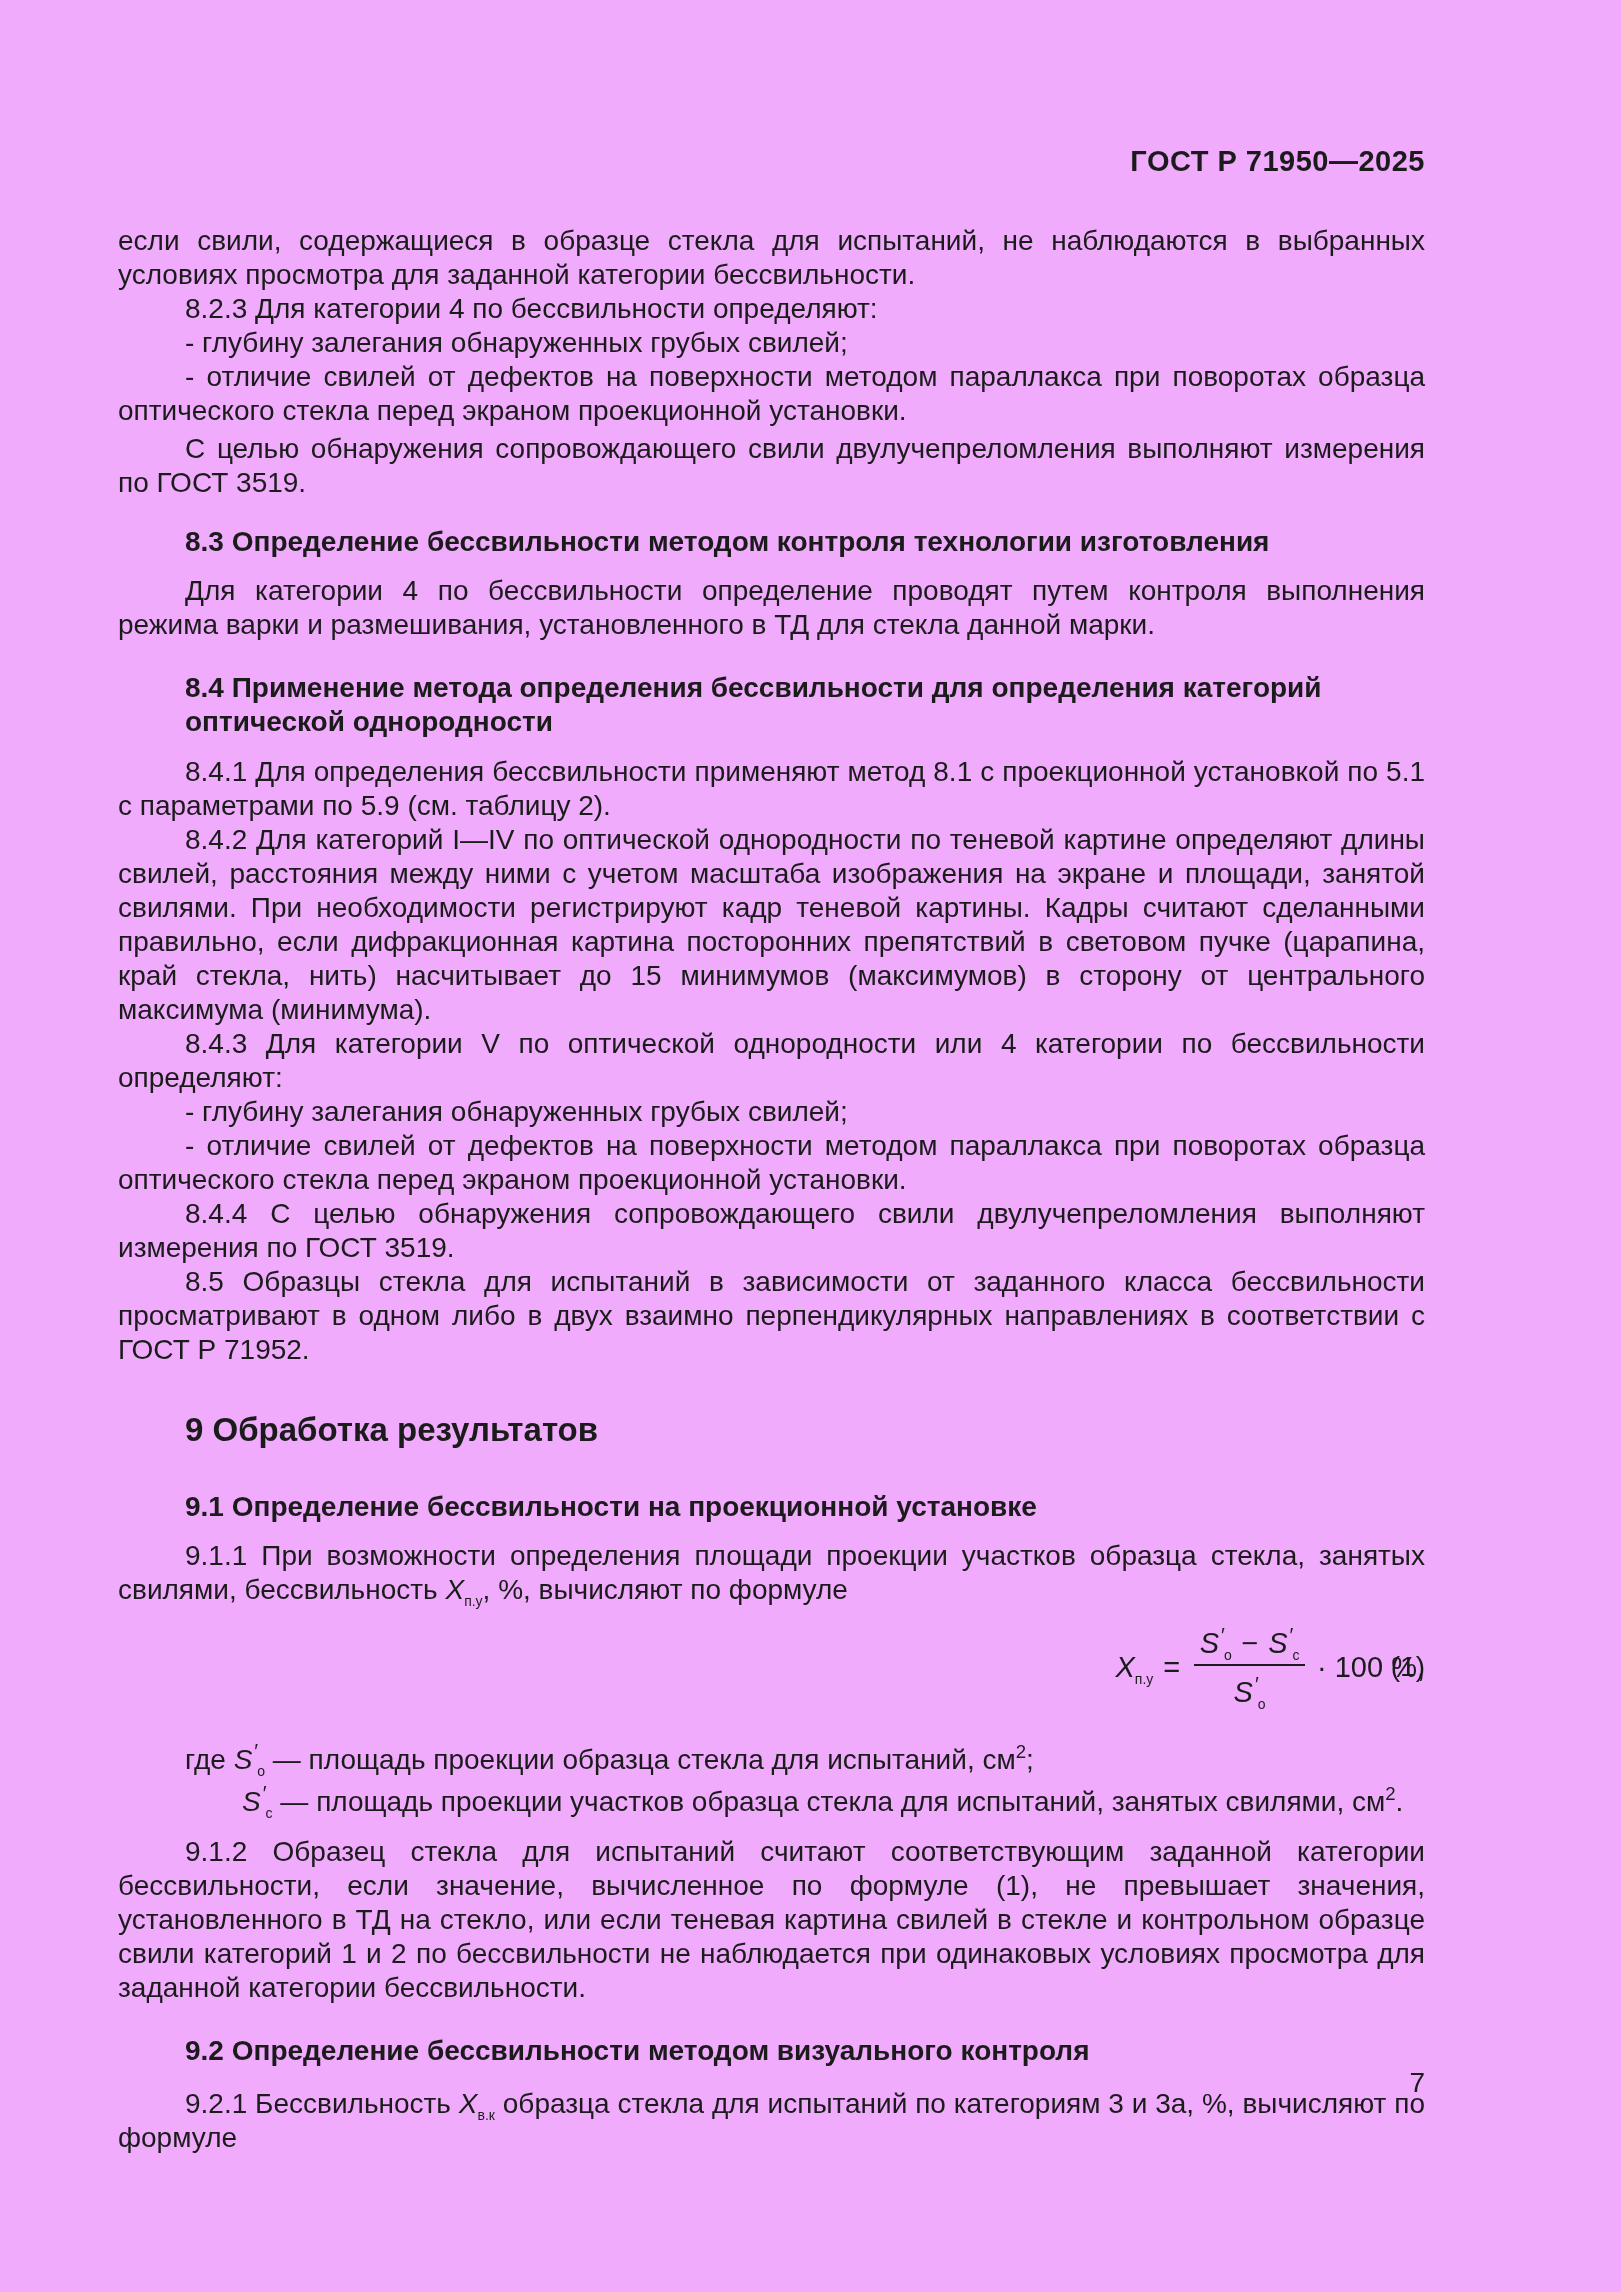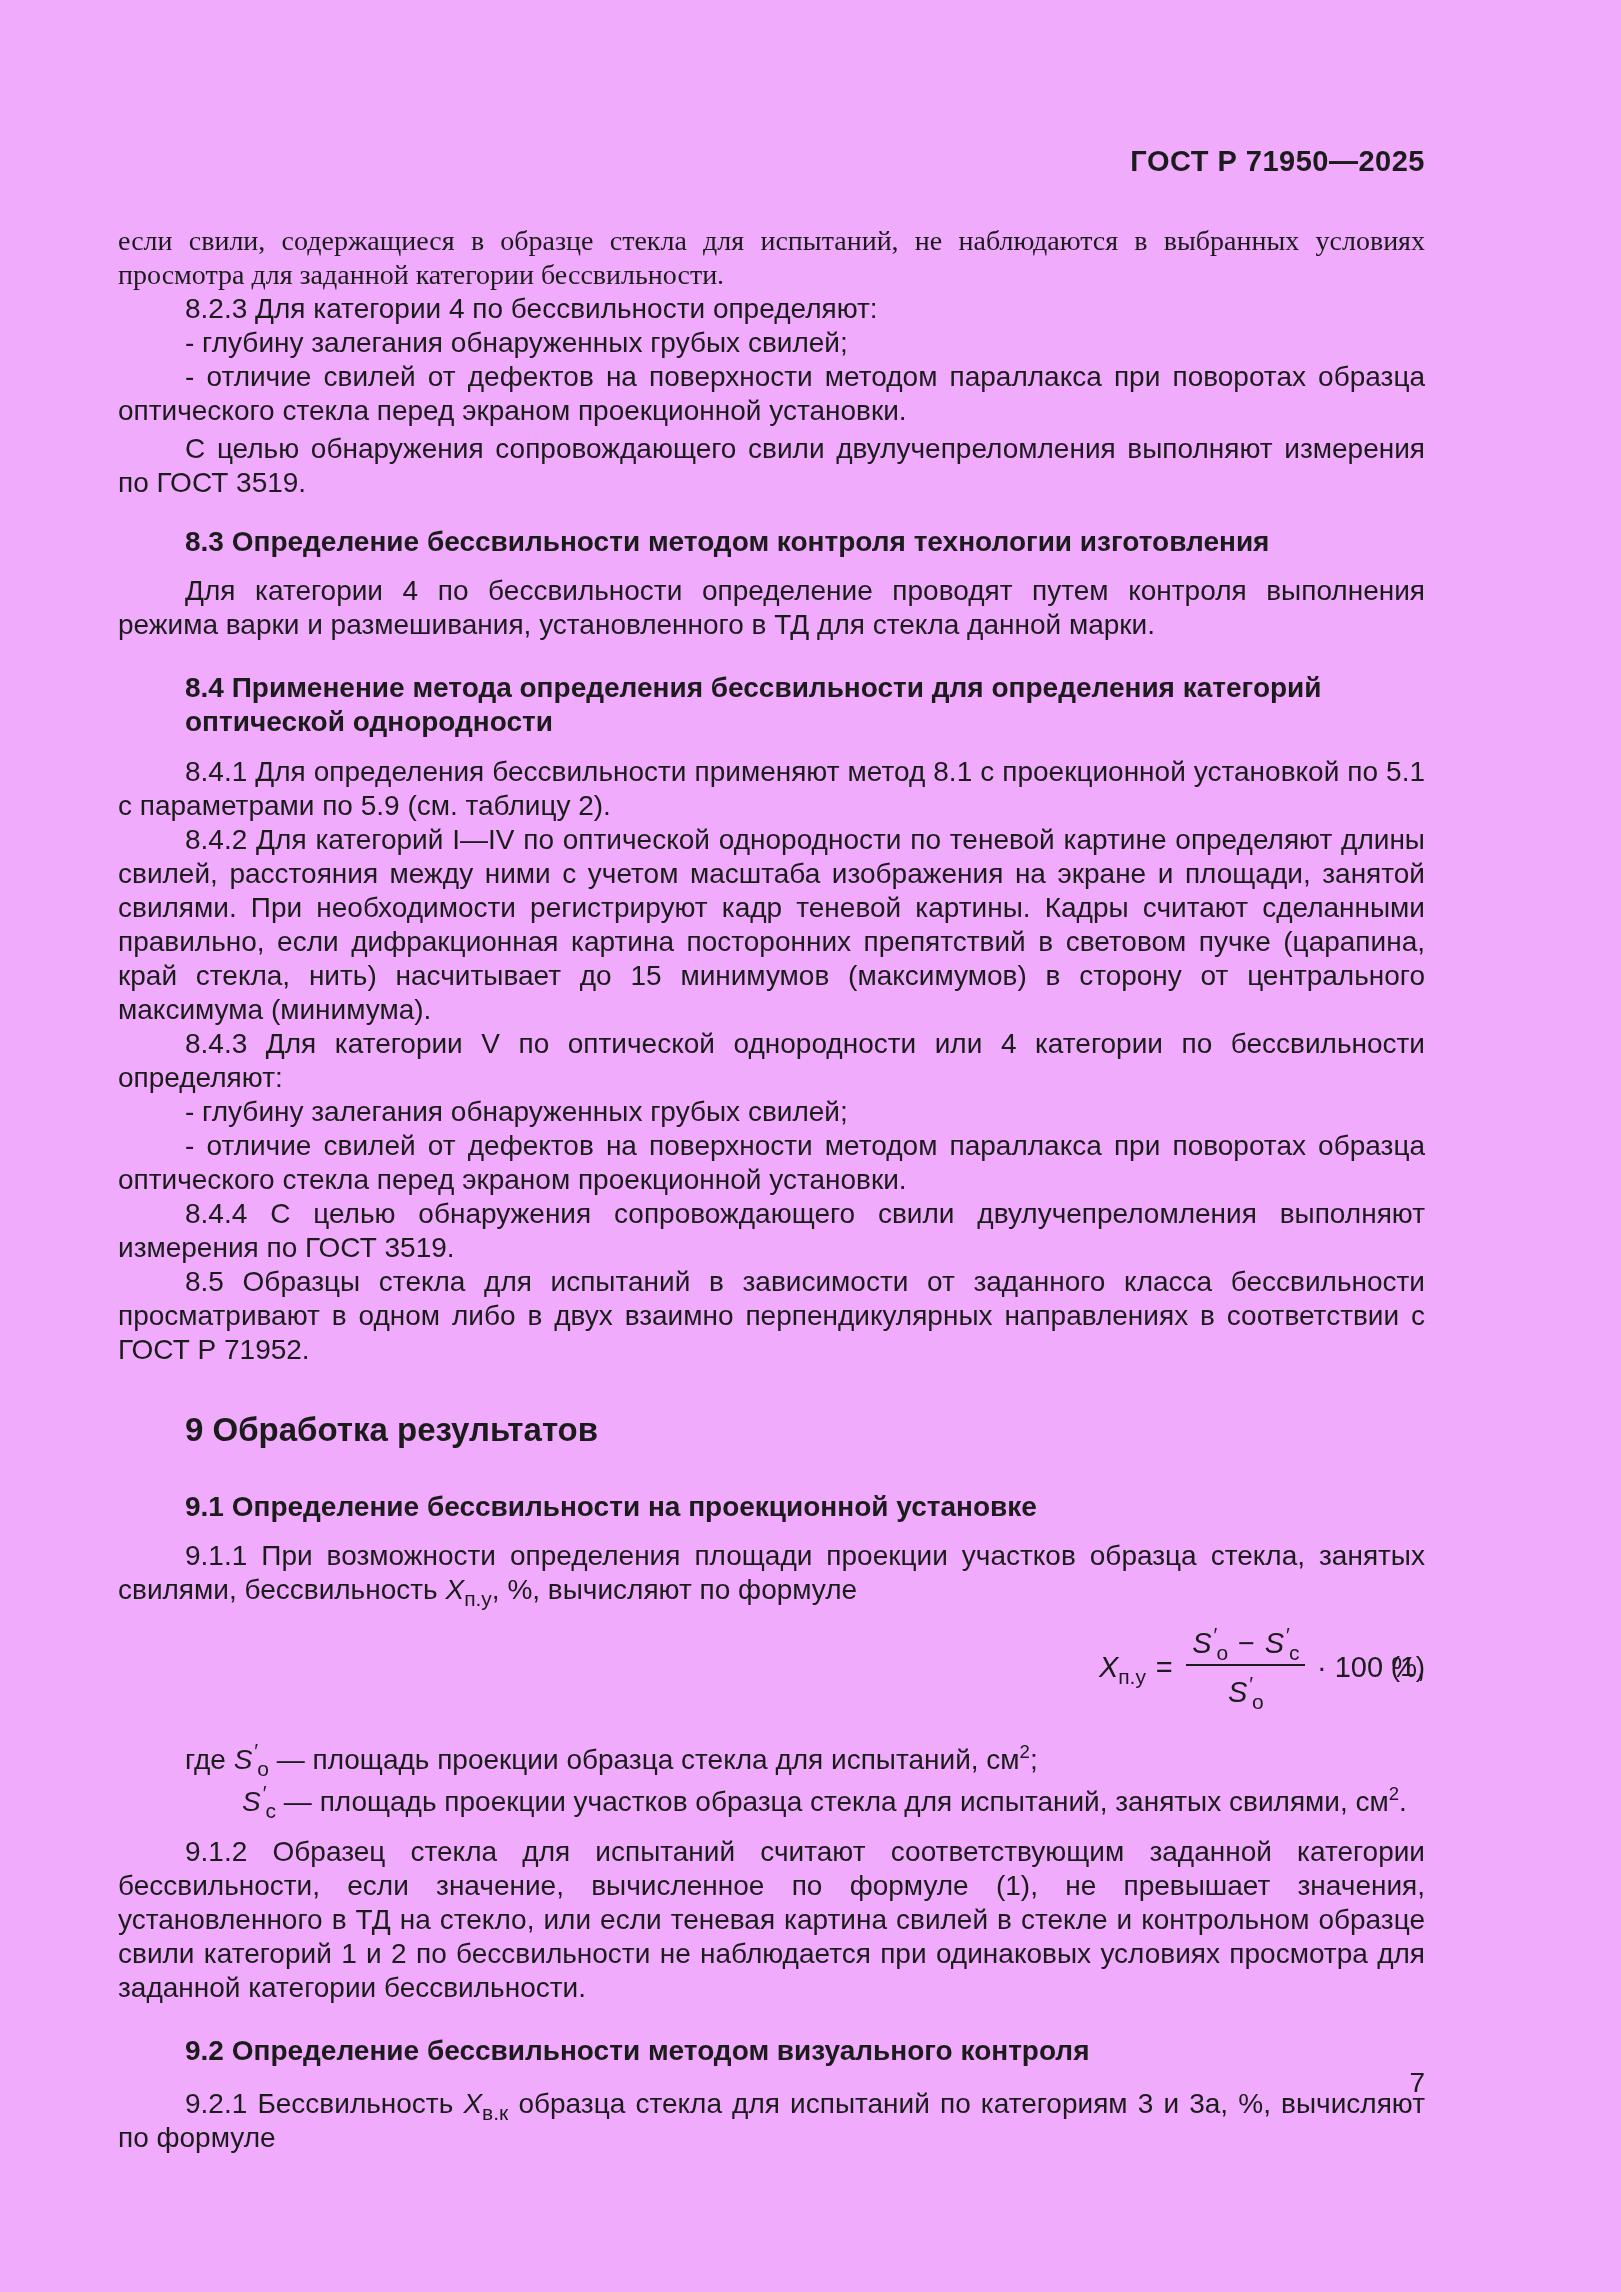--- a/index.html
+++ b/index.html
@@ -22,35 +22,35 @@
     letter-spacing:0.5px;
   }
   .content {
     position:absolute;
     left:118px; top:224px; width:1307px;
     font-size:28px;
     line-height:34px;
     text-align:justify;
   }
   p.body { text-indent:67px; }
-  p.no-indent { text-indent:0;font-family:Liberation Serif, serif; }
+  p.no-indent { text-indent:0; }
   .hd { font-weight:700; padding-left:67px; text-indent:0; text-align:left; }
   .chapter { font-size:33px; line-height:39px; }
   .mt-note { margin-top:3.9px; }
   .h-83 { margin-top:25.5px; margin-bottom:14.7px; }
   .h-84 { margin-top:29px; margin-bottom:15.7px; }
   .h-9  { margin-top:43px; }
   .h-91 { margin-top:41px; margin-bottom:15.7px; }
   .h-92 { margin-top:29px; margin-bottom:18.6px; }
   .where-1 { margin-top:35px; text-indent:0; }
   .where-2 { margin-top:7.8px; text-indent:0; padding-left:57px; }
   .p-912 { margin-top:16.7px; }
   i.var { font-style:italic; }
   sub.s {
-    font-size:21px;
+    font-size:14px;
     vertical-align:-6.9px;
     font-style:normal;
     line-height:0;
   }
   sup.s {
     font-size:18.6px;
     vertical-align:10.8px;
     line-height:0;
   }
   .prime {

